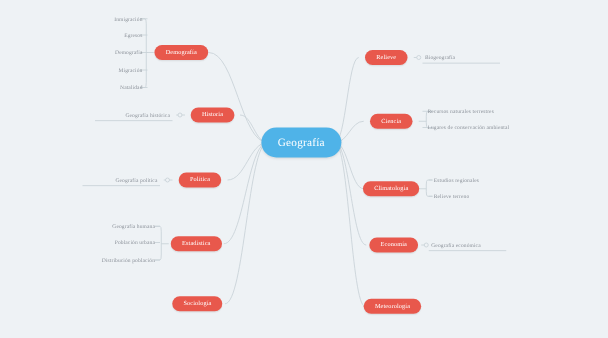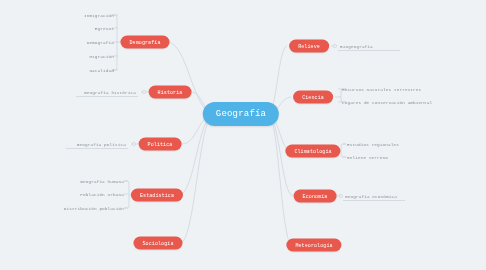--- a/index.html
+++ b/index.html
@@ -5,21 +5,21 @@
   html, body {
     margin: 0;
     padding: 0;
     background: #eef2f5;
   }
   #canvas {
     position: relative;
     width: 486px;
     height: 270px;
     background: #eef2f5;
-    font-family: Liberation Mono, monospace;
+    font-family: Liberation Serif, serif;
     overflow: hidden;
   }
   #edges {
     position: absolute;
     left: 0;
     top: 0;
     width: 486px;
     height: 270px;
     pointer-events: none;
   }

